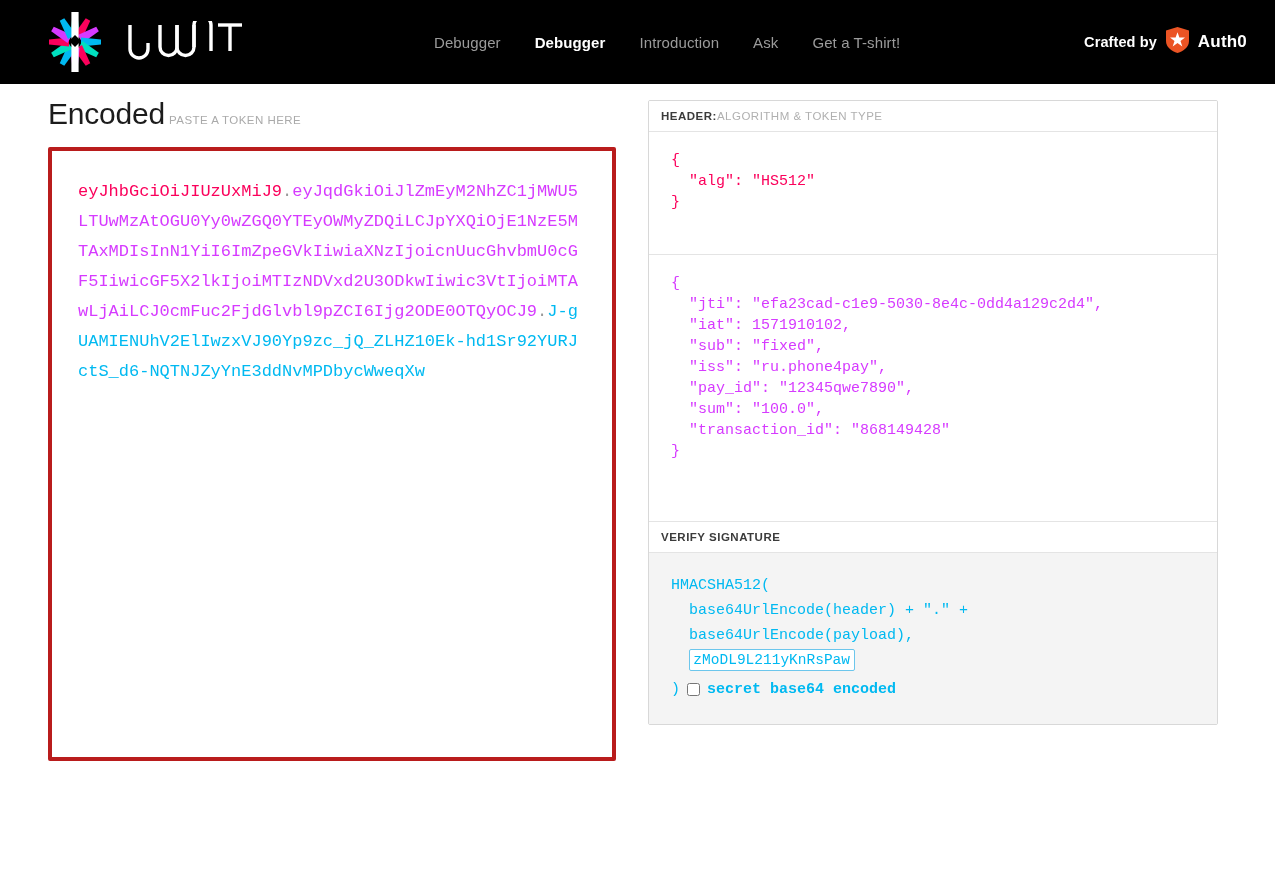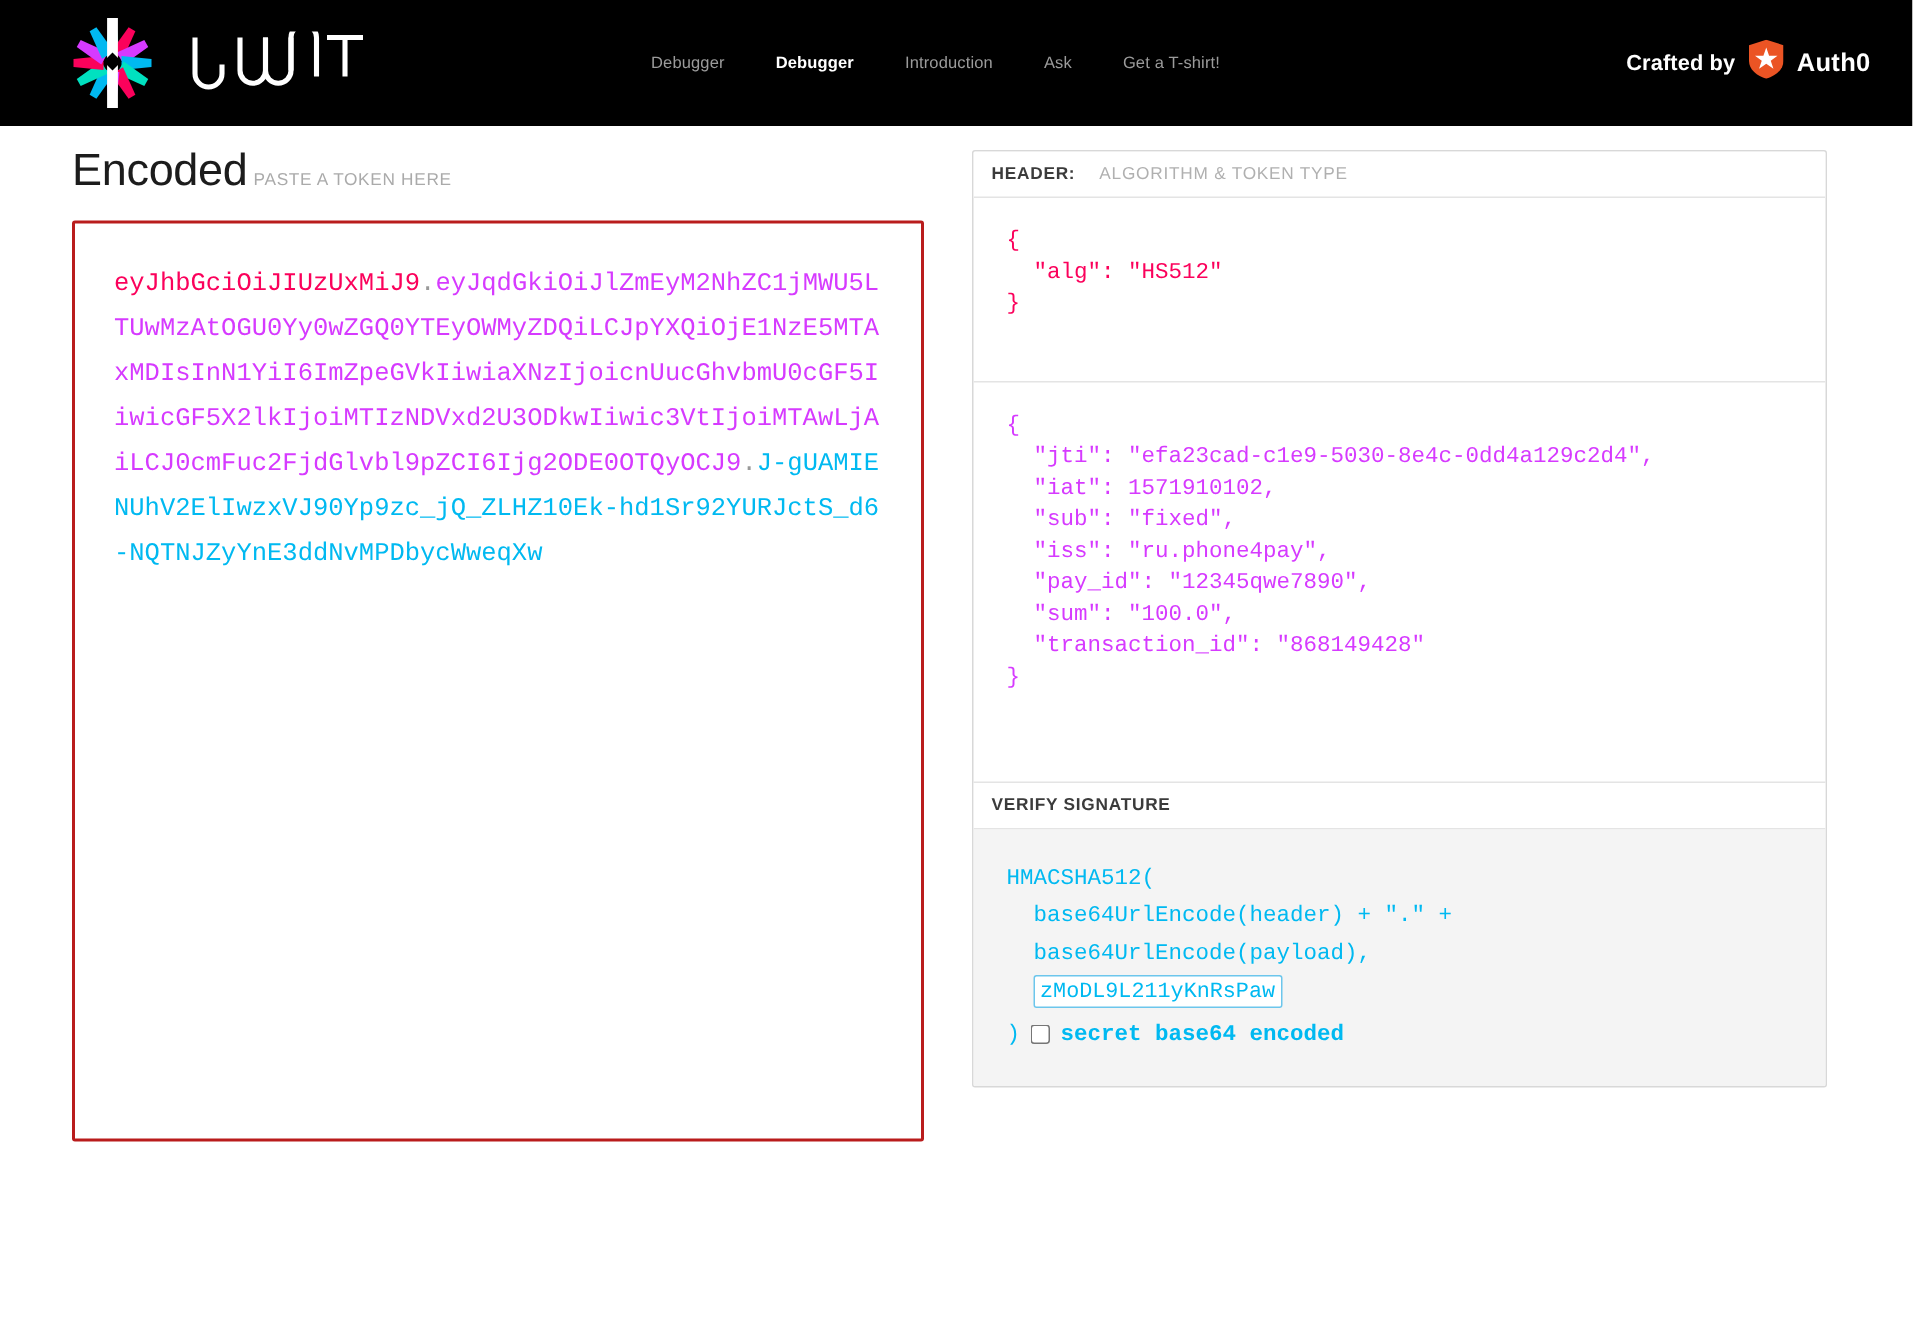--- a/index.html
+++ b/index.html
@@ -44,21 +44,21 @@
   .brand-word svg { display:block; }
 
   .nav-links {
     display: flex;
     align-items: center;
     gap: 34px;
     margin-left: 190px;
   }
   .nav-link {
     color: #9b9b9b;
-    font-size: 11px;
+    font-size: 15px;
     letter-spacing: 0.1px;
     text-decoration: none;
     white-space: nowrap;
   }
   .nav-link.active {
     color: #ffffff;
     font-weight: bold;
   }
 
   .crafted {
@@ -117,21 +117,21 @@
     font-size: 11.5px;
     color: #aaaaaa;
     letter-spacing: 0.45px;
   }
 
   
   .encoded-box {
     margin-top: 16px;
     width: 568px;
     height: 614px;
-    border: 2px solid #b91c1c;
+    border: 4px solid #b91c1c;
     box-sizing: border-box;
     background: #ffffff;
     border-radius: 2px;
     overflow: hidden;
   }
   .token {
     font-family: "Liberation Mono", "DejaVu Sans Mono", monospace;
     font-size: 17px;
     line-height: 30px;
     padding: 26px 24px 0 26px;
@@ -162,21 +162,21 @@
     border-bottom: 1px solid #e4e4e4;
     background: #ffffff;
   }
   .panel-label .lbl-key {
     color: #3b3b3b;
     font-weight: bold;
     margin-top: 15px;
   }
   .panel-label .lbl-val {
     color: #b0b0b0;
-    margin-left: 16px;
+    margin-left: 0;
   }
   .panel-body {
     font-family: "Liberation Mono", "DejaVu Sans Mono", monospace;
     font-size: 15px;
     line-height: 21px;
     padding: 18px 16px 18px 22px;
     white-space: pre;
     margin: 0;
     border-bottom: 1px solid #e4e4e4;
   }

